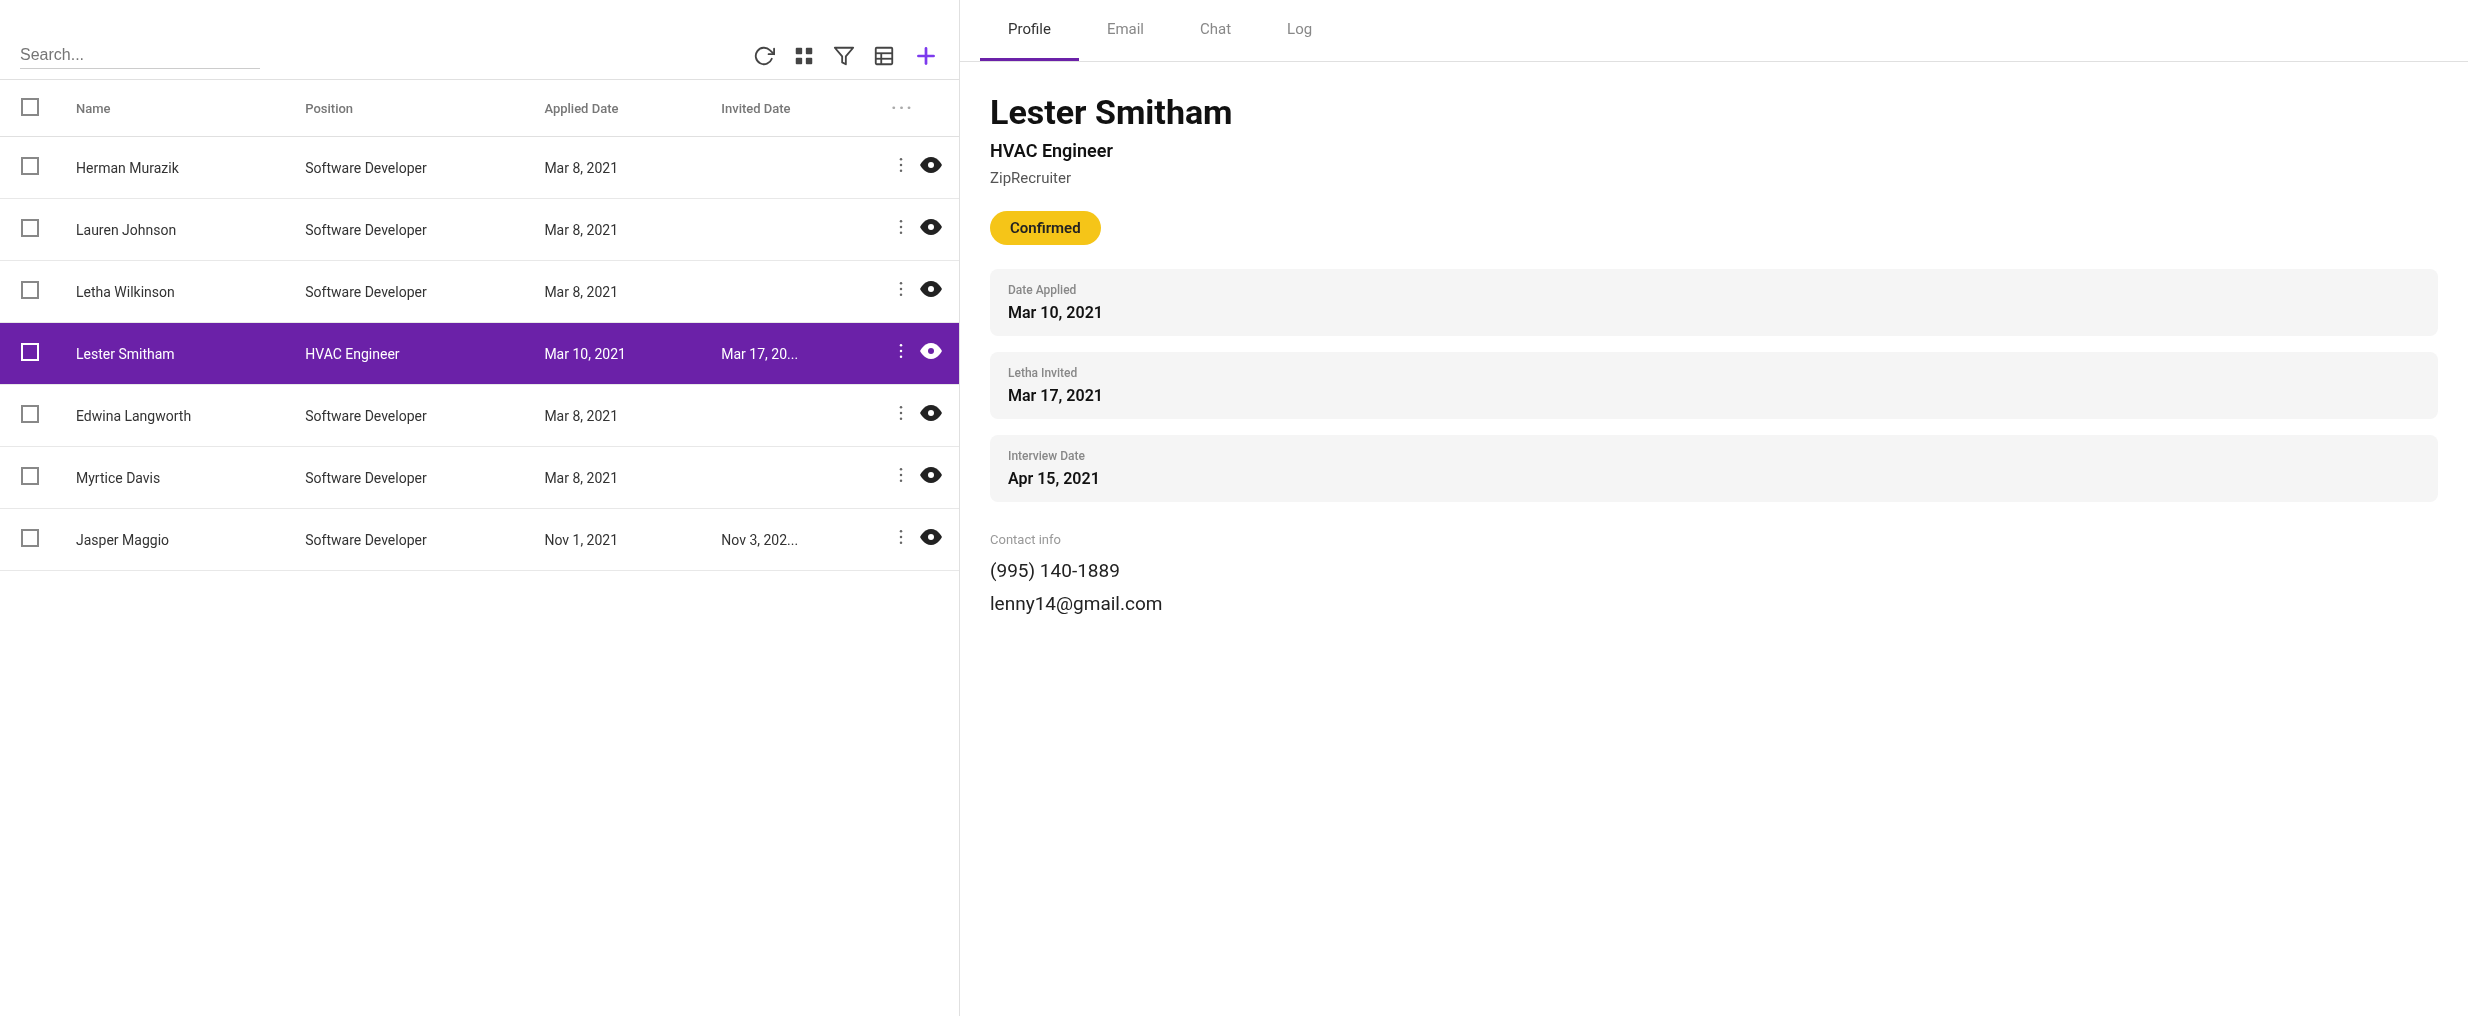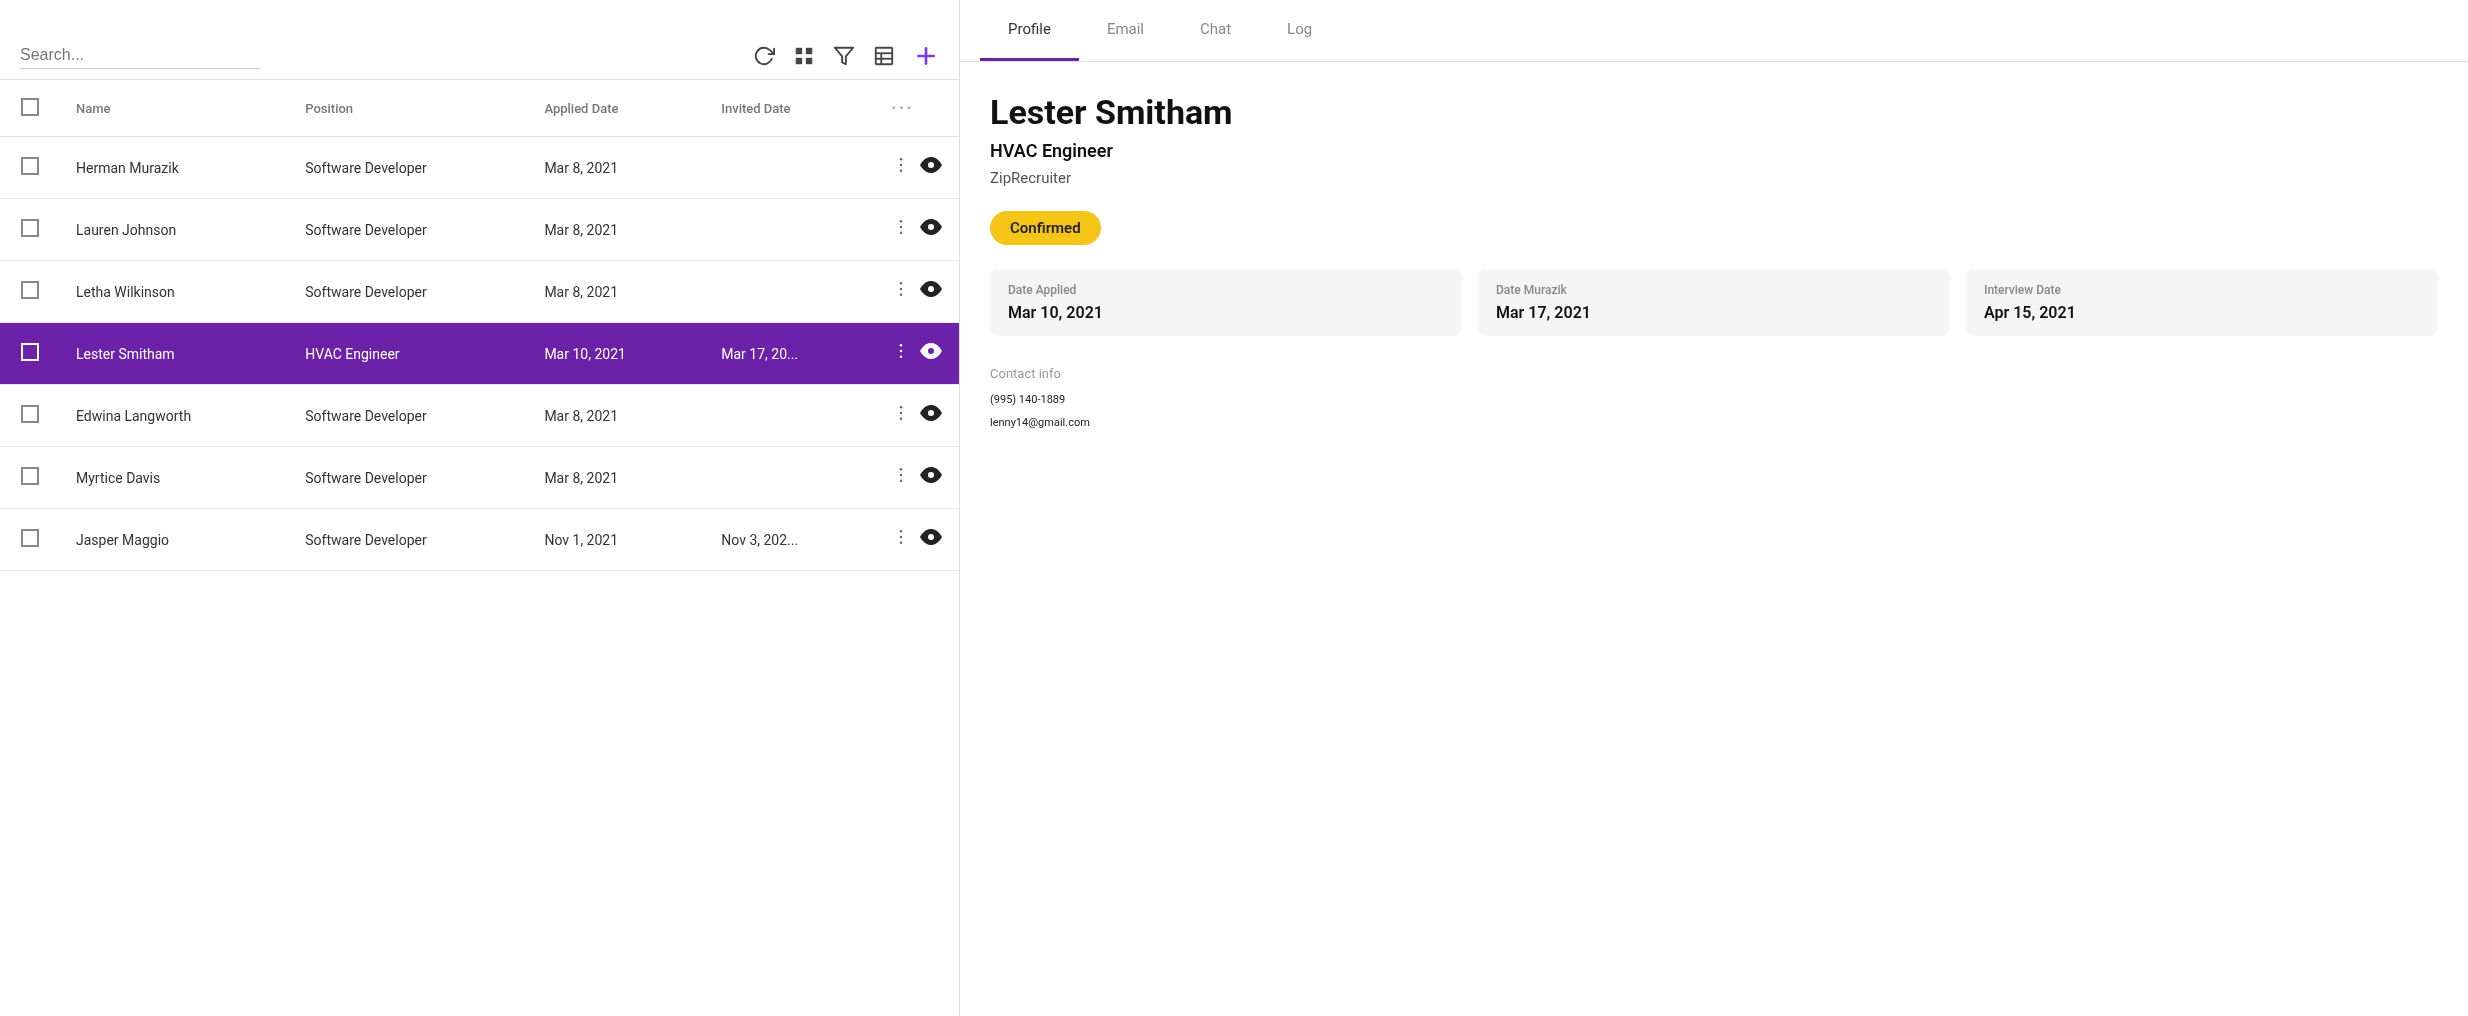--- a/index.html
+++ b/index.html
@@ -224,20 +224,21 @@
       font-weight: 600;
       padding: 8px 20px;
       border-radius: 20px;
       margin-bottom: 24px;
     }
 
     .dates-row {
       display: flex;
       gap: 16px;
       margin-bottom: 30px;
+      flex-direction: column;
     }
 
     .date-card {
       flex: 1;
       background: #f5f5f5;
       border-radius: 8px;
       padding: 14px 18px;
     }
 
     .date-label {
@@ -257,21 +258,21 @@
       margin-top: 10px;
     }
 
     .contact-title {
       font-size: 13px;
       color: #999;
       margin-bottom: 12px;
     }
 
     .contact-item {
-      font-size: 11px;
+      font-size: 19px;
       color: #222;
       margin-bottom: 10px;
     }
   </style>
 </head>
 <body>
 
 <div class="left-panel">
 
   <div class="toolbar">
@@ -538,21 +539,21 @@
     <div class="candidate-position">HVAC Engineer</div>
     <div class="candidate-source">ZipRecruiter</div>
     <div class="status-badge">Confirmed</div>
 
     <div class="dates-row">
       <div class="date-card">
         <div class="date-label">Date Applied</div>
         <div class="date-value">Mar 10, 2021</div>
       </div>
       <div class="date-card">
-        <div class="date-label">Date Murazik</div>
+        <div class="date-label">Letha Invited</div>
         <div class="date-value">Mar 17, 2021</div>
       </div>
       <div class="date-card">
         <div class="date-label">Interview Date</div>
         <div class="date-value">Apr 15, 2021</div>
       </div>
     </div>
 
     <div class="contact-section">
       <div class="contact-title">Contact info</div>

